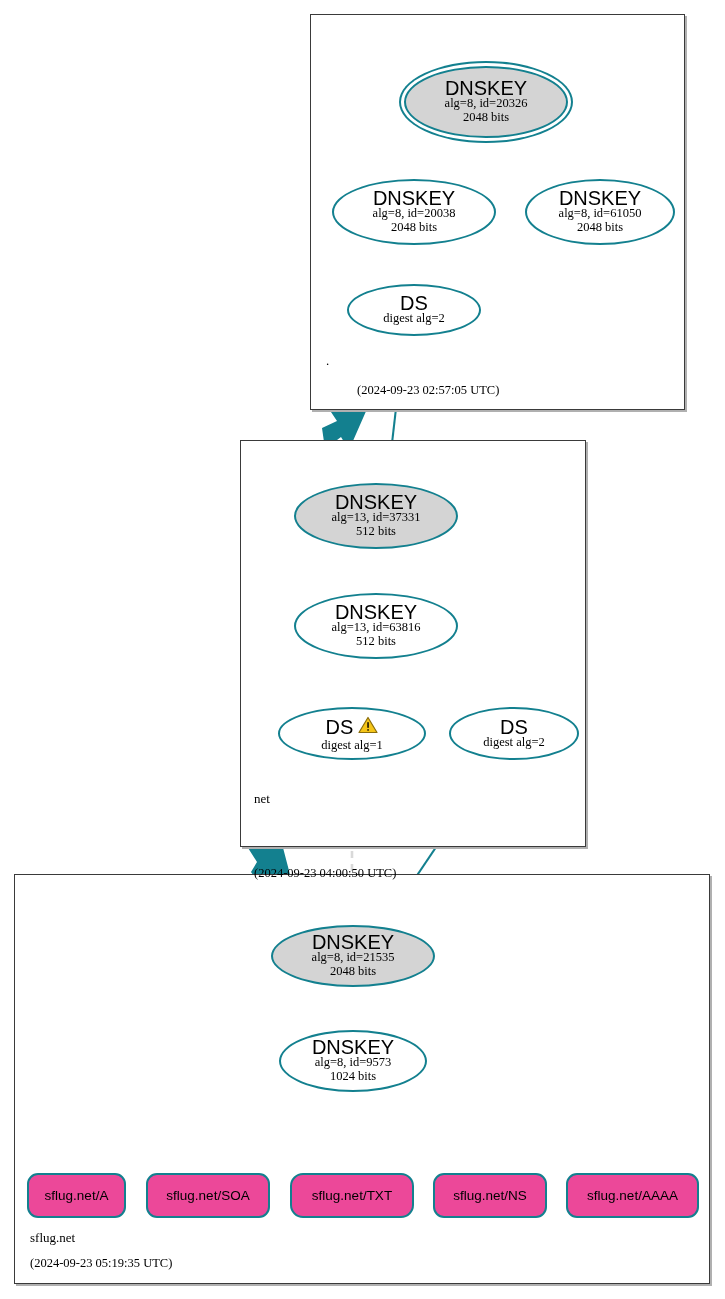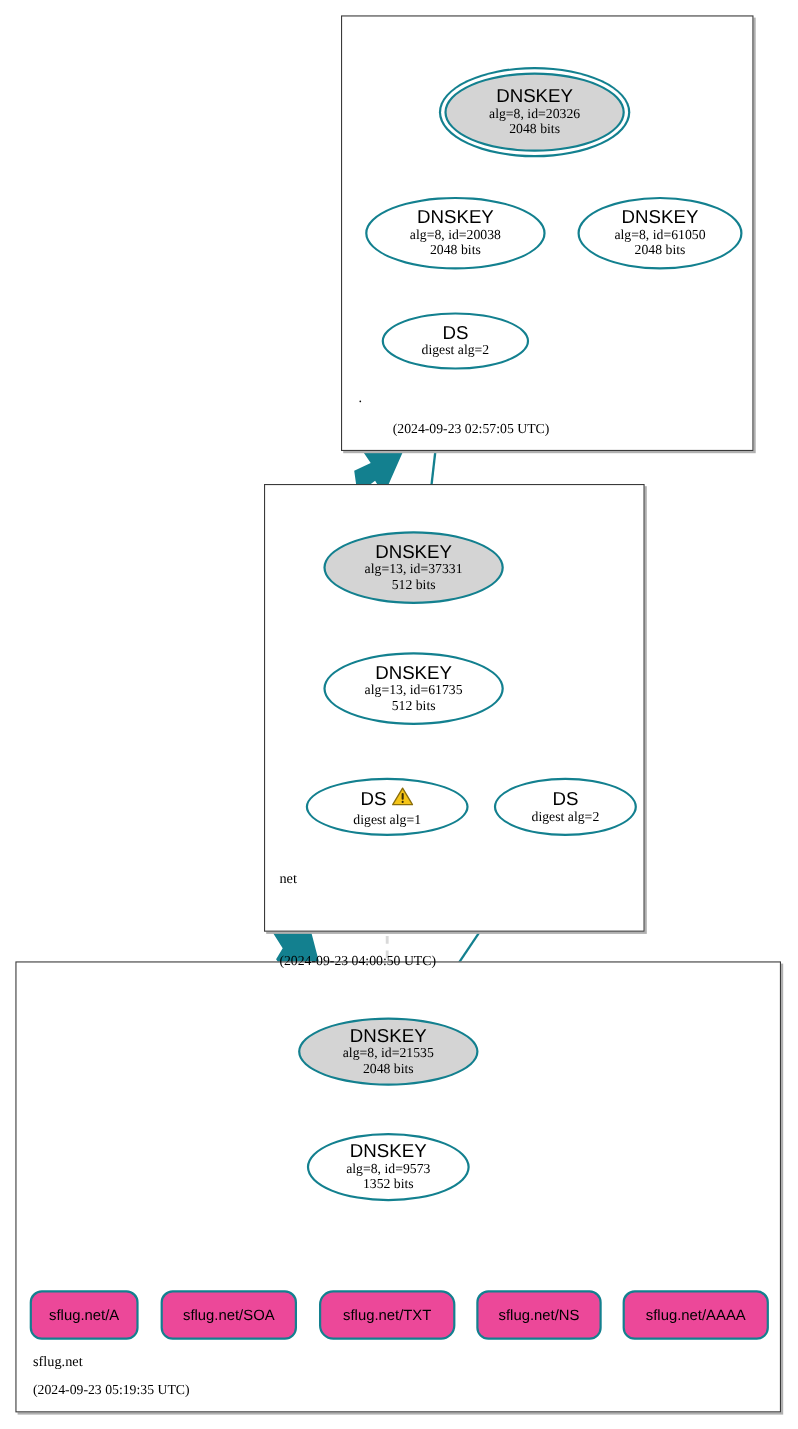--- a/index.html
+++ b/index.html
@@ -31,21 +31,21 @@
   .node{
     position:absolute;
     display:flex;flex-direction:column;
     align-items:center;justify-content:center;
     text-align:center;
     box-sizing:border-box;
     color:#000000;
   }
   .node .t1{
     font-family:"Liberation Sans", sans-serif;
-    font-size:17px;line-height:16px;
+    font-size:20px;line-height:16px;
     white-space:nowrap;
   }
   .node .t2,.node .t3{
     font-family:"Liberation Serif", serif;
     font-size:12.5px;line-height:14px;
     white-space:nowrap;
   }
 
   .ellipse{
     border:2px solid #13808f;
@@ -162,21 +162,21 @@
   </div>
 
   <div class="node ellipse secure" style="left:294px;top:483px;width:164px;height:66px;">
     <div class="t1">DNSKEY</div>
     <div class="t2">alg=13, id=37331</div>
     <div class="t3">512 bits</div>
   </div>
 
   <div class="node ellipse" style="left:294px;top:593px;width:164px;height:66px;">
     <div class="t1">DNSKEY</div>
-    <div class="t2">alg=13, id=61735</div>
+    <div class="t2">alg=13, id=63816</div>
     <div class="t3">512 bits</div>
   </div>
 
   <div class="node ellipse" style="left:278px;top:707px;width:148px;height:53px;">
     <div class="warn-row">
       <span class="t1">DS</span>
       <span class="warn-icon">
         <svg width="20" height="18" viewBox="0 0 20 18">
           <path d="M10,1.5 L19,16.5 L1,16.5 Z" fill="#f5c518" stroke="#8a6d0b" stroke-width="1.2" stroke-linejoin="round"></path>
           <rect x="9.1" y="6" width="1.9" height="6" fill="#3d2f05" rx="0.8"></rect>
@@ -194,21 +194,21 @@
 
   <div class="node ellipse secure" style="left:271px;top:925px;width:164px;height:62px;">
     <div class="t1">DNSKEY</div>
     <div class="t2">alg=8, id=21535</div>
     <div class="t3">2048 bits</div>
   </div>
 
   <div class="node ellipse" style="left:279px;top:1030px;width:148px;height:62px;">
     <div class="t1">DNSKEY</div>
     <div class="t2">alg=8, id=9573</div>
-    <div class="t3">1352 bits</div>
+    <div class="t3">1024 bits</div>
   </div>
 
   <div class="node rrset" style="left:27px;top:1130px;width:99px;height:45px;">
     <div class="t1">sflug.net/A</div>
   </div>
   <div class="node rrset" style="left:146px;top:1130px;width:124px;height:45px;">
     <div class="t1">sflug.net/SOA</div>
   </div>
   <div class="node rrset" style="left:290px;top:1130px;width:124px;height:45px;border-radius:13px;">
     <div class="t1">sflug.net/TXT</div>

